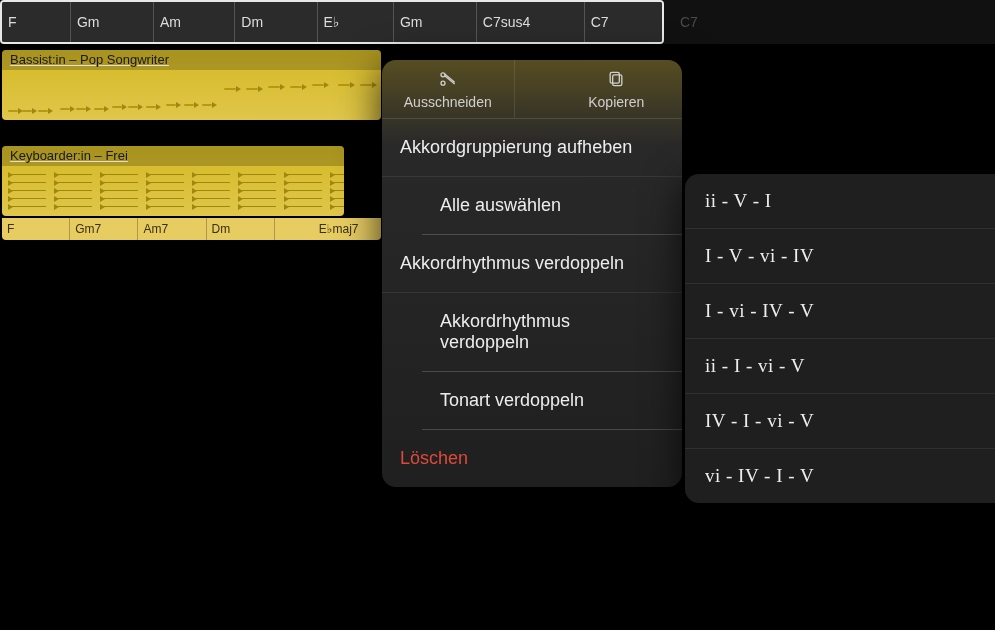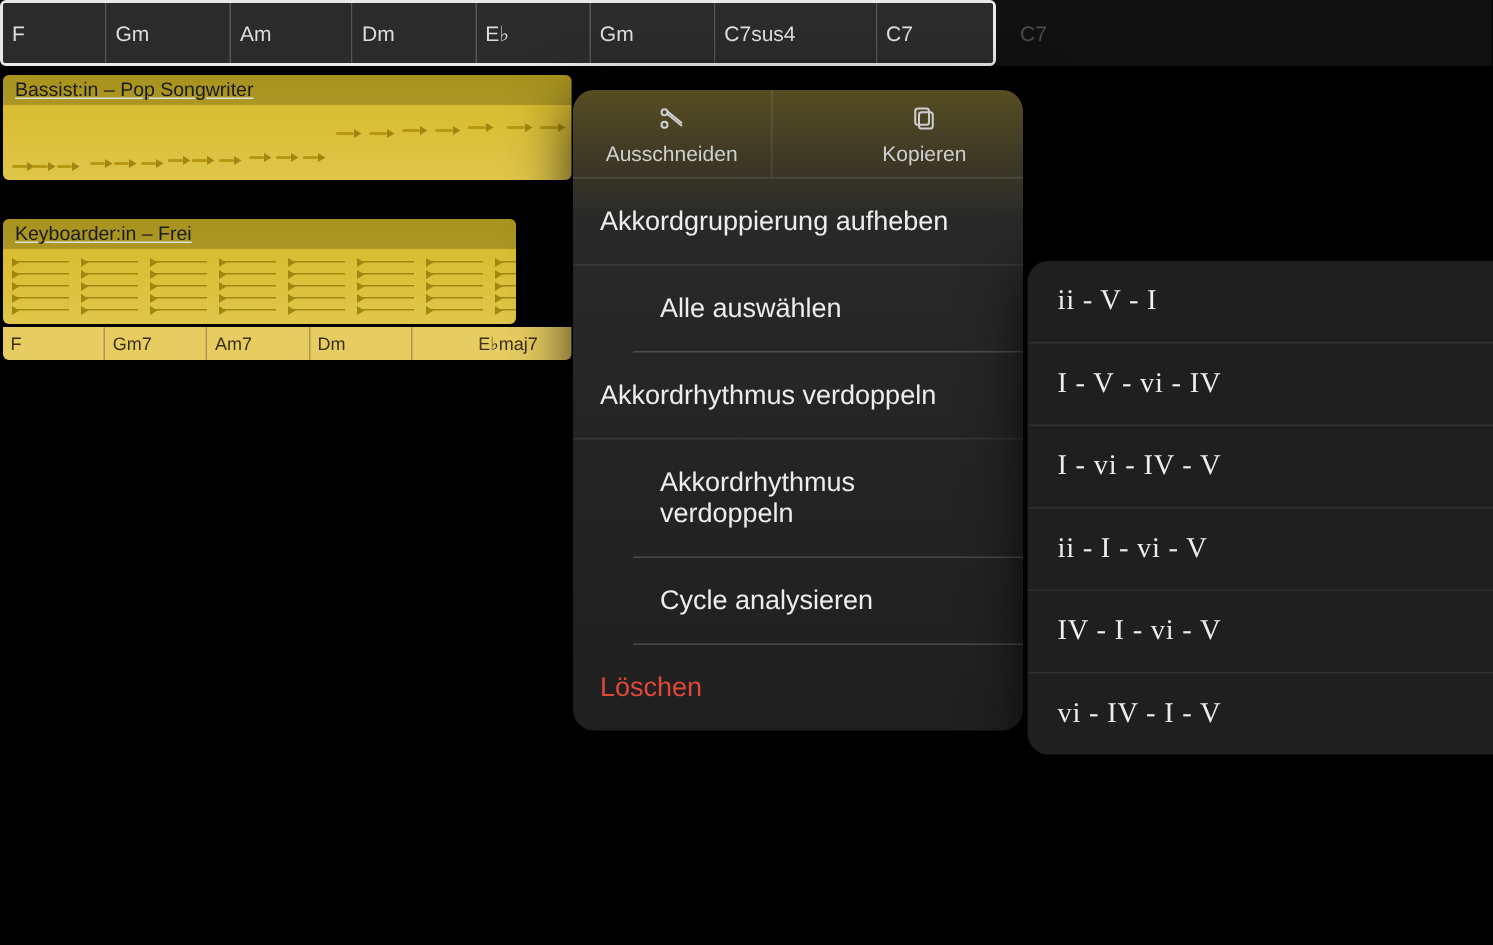--- a/index.html
+++ b/index.html
@@ -392,21 +392,21 @@
       </span>
       <span>Kopieren</span>
     </div>
   </div>
   <div class="ctx-divider"></div>
   <div class="ctx-list" id="ctx-list">
       <div class="ctx-item"><span>Akkordgruppierung aufheben</span></div>
       <div class="ctx-item sep-after"><span>Alle auswählen</span></div>
       <div class="ctx-item"><span>Akkordrhythmus verdoppeln</span></div>
       <div class="ctx-item sep-after"><span>Akkordrhythmus verdoppeln</span></div>
-      <div class="ctx-item sep-after"><span>Cycle analysieren</span></div>
+      <div class="ctx-item sep-after"><span>Tonart verdoppeln</span></div>
       <div class="ctx-item danger"><span>Löschen</span></div>
     </div>
 </div>
 
 <div class="sub-menu" id="sub-menu">
     <div class="sub-item"><span>ii - V - I</span></div>
     <div class="sub-item"><span>I - V - vi - IV</span></div>
     <div class="sub-item"><span>I - vi - IV - V</span></div>
     <div class="sub-item"><span>ii - I - vi - V</span></div>
     <div class="sub-item"><span>IV - I - vi - V</span></div>

